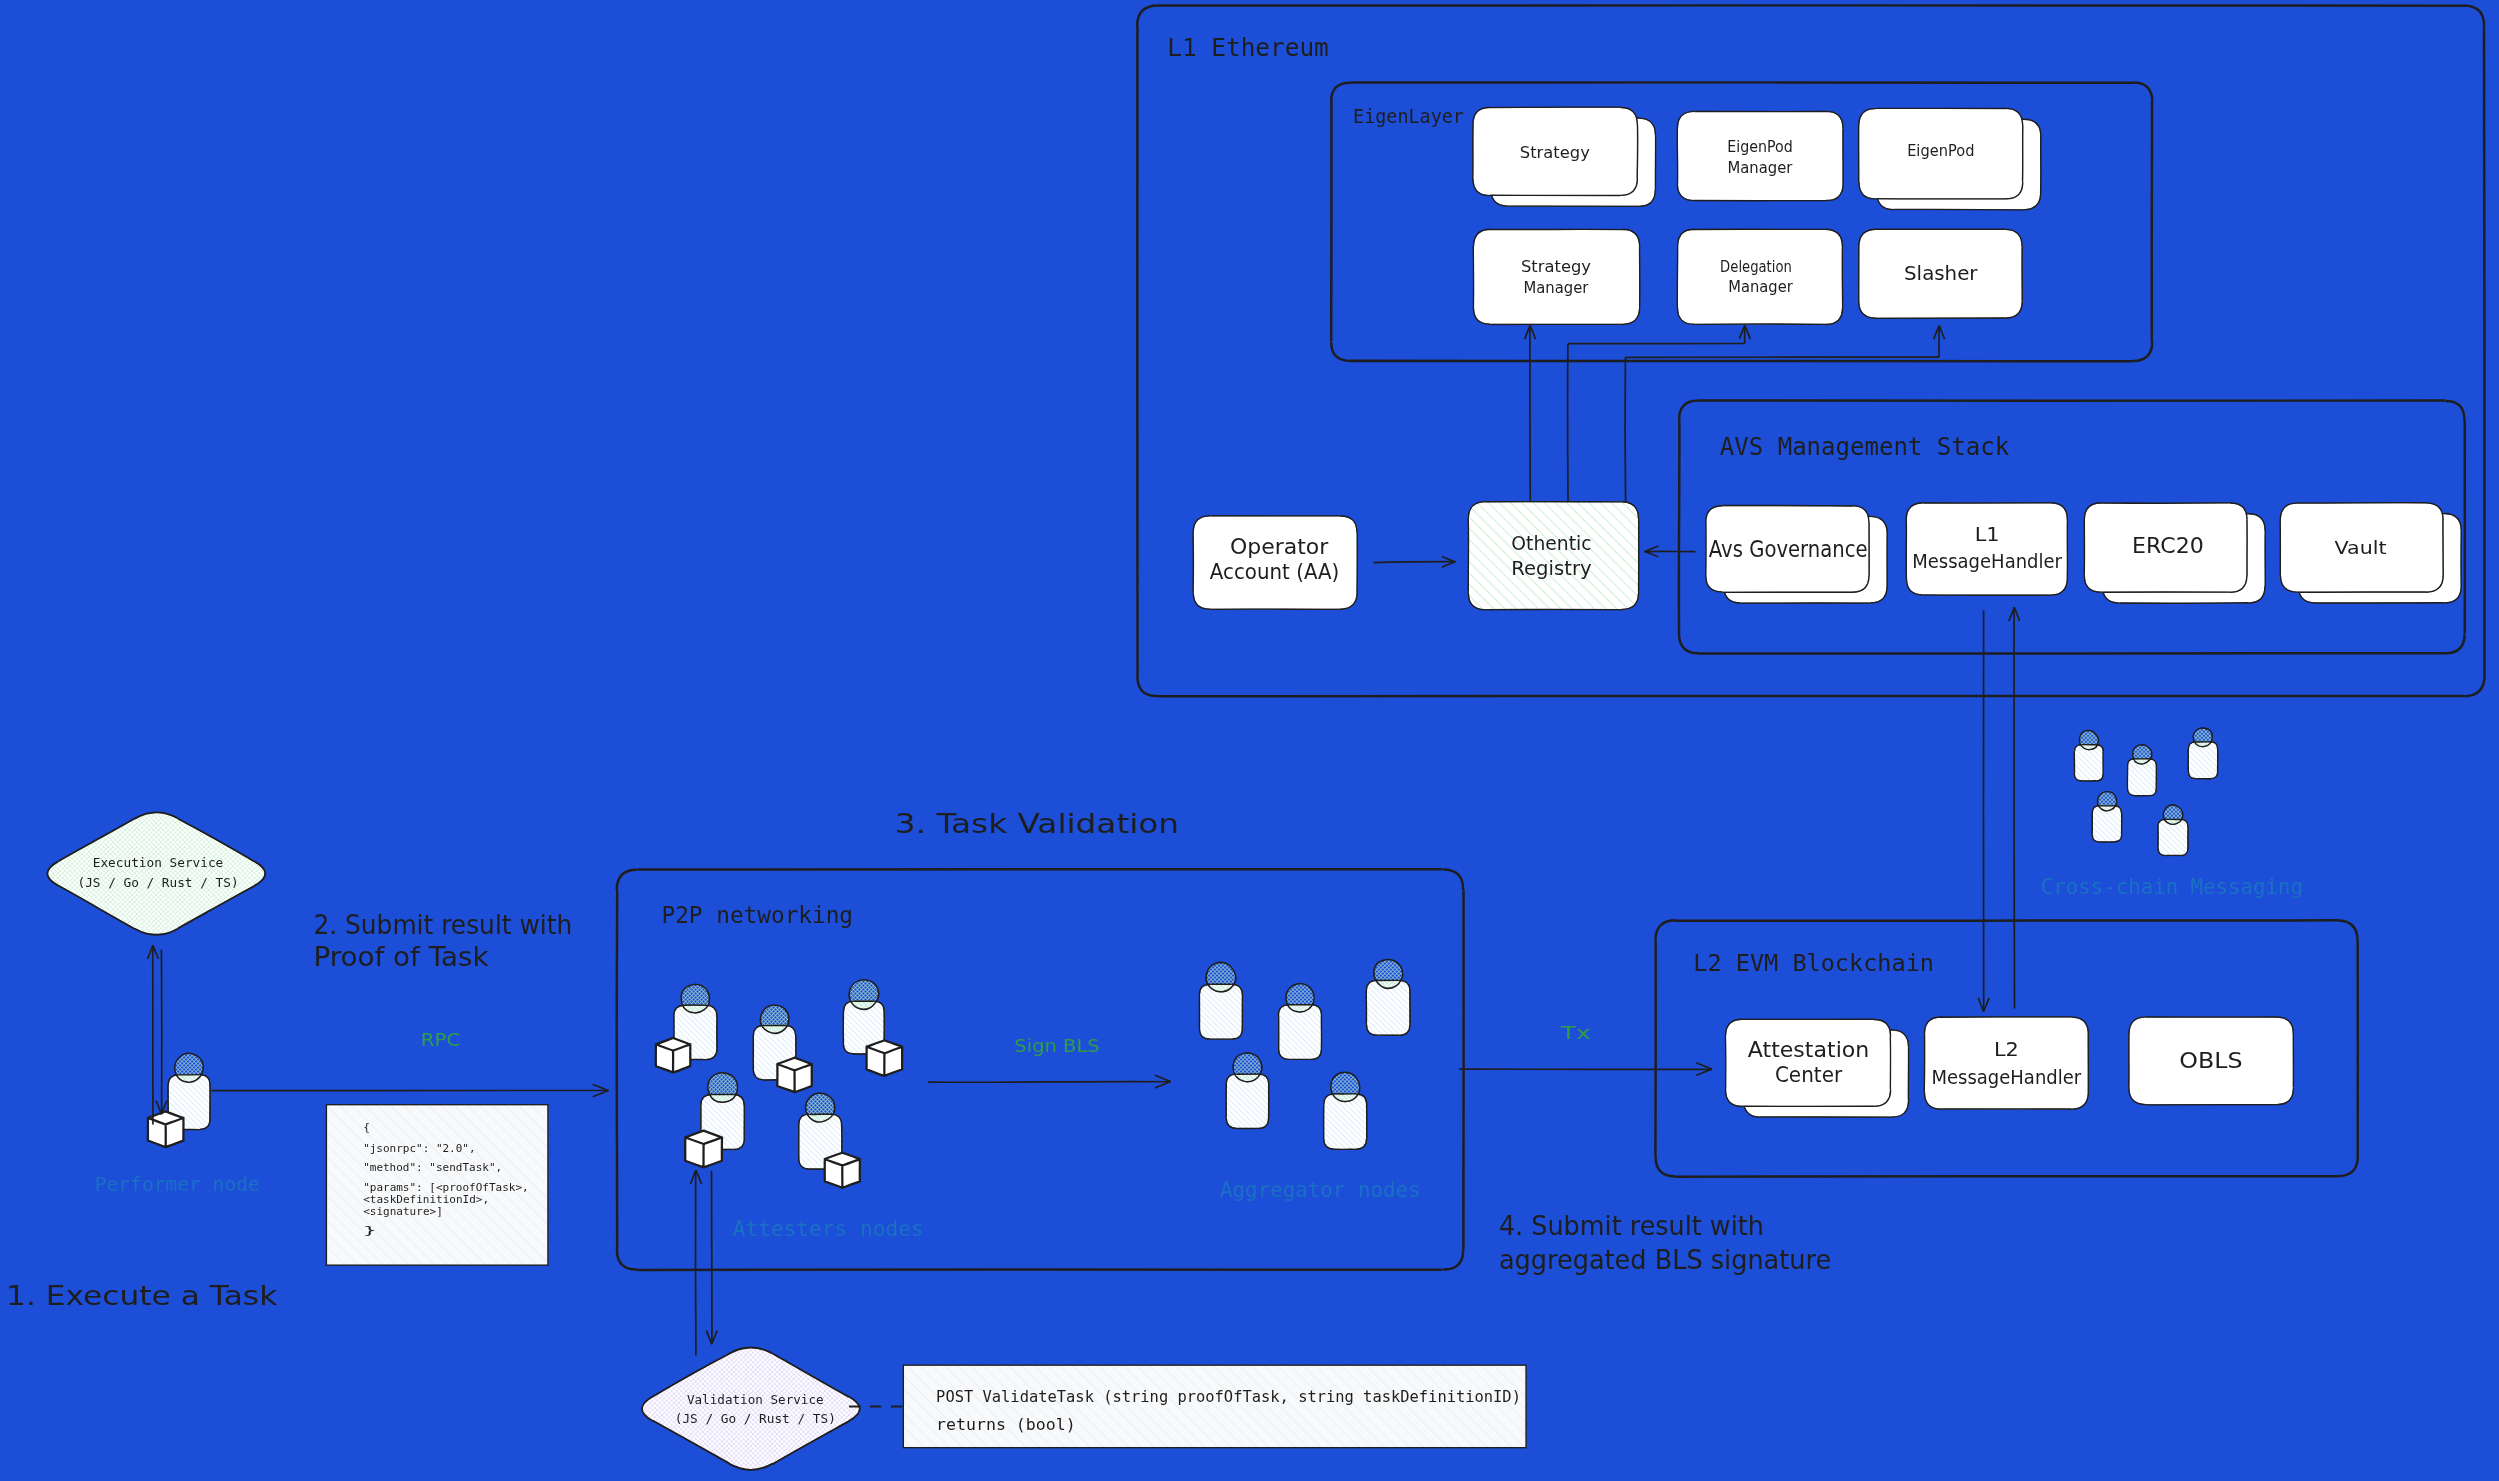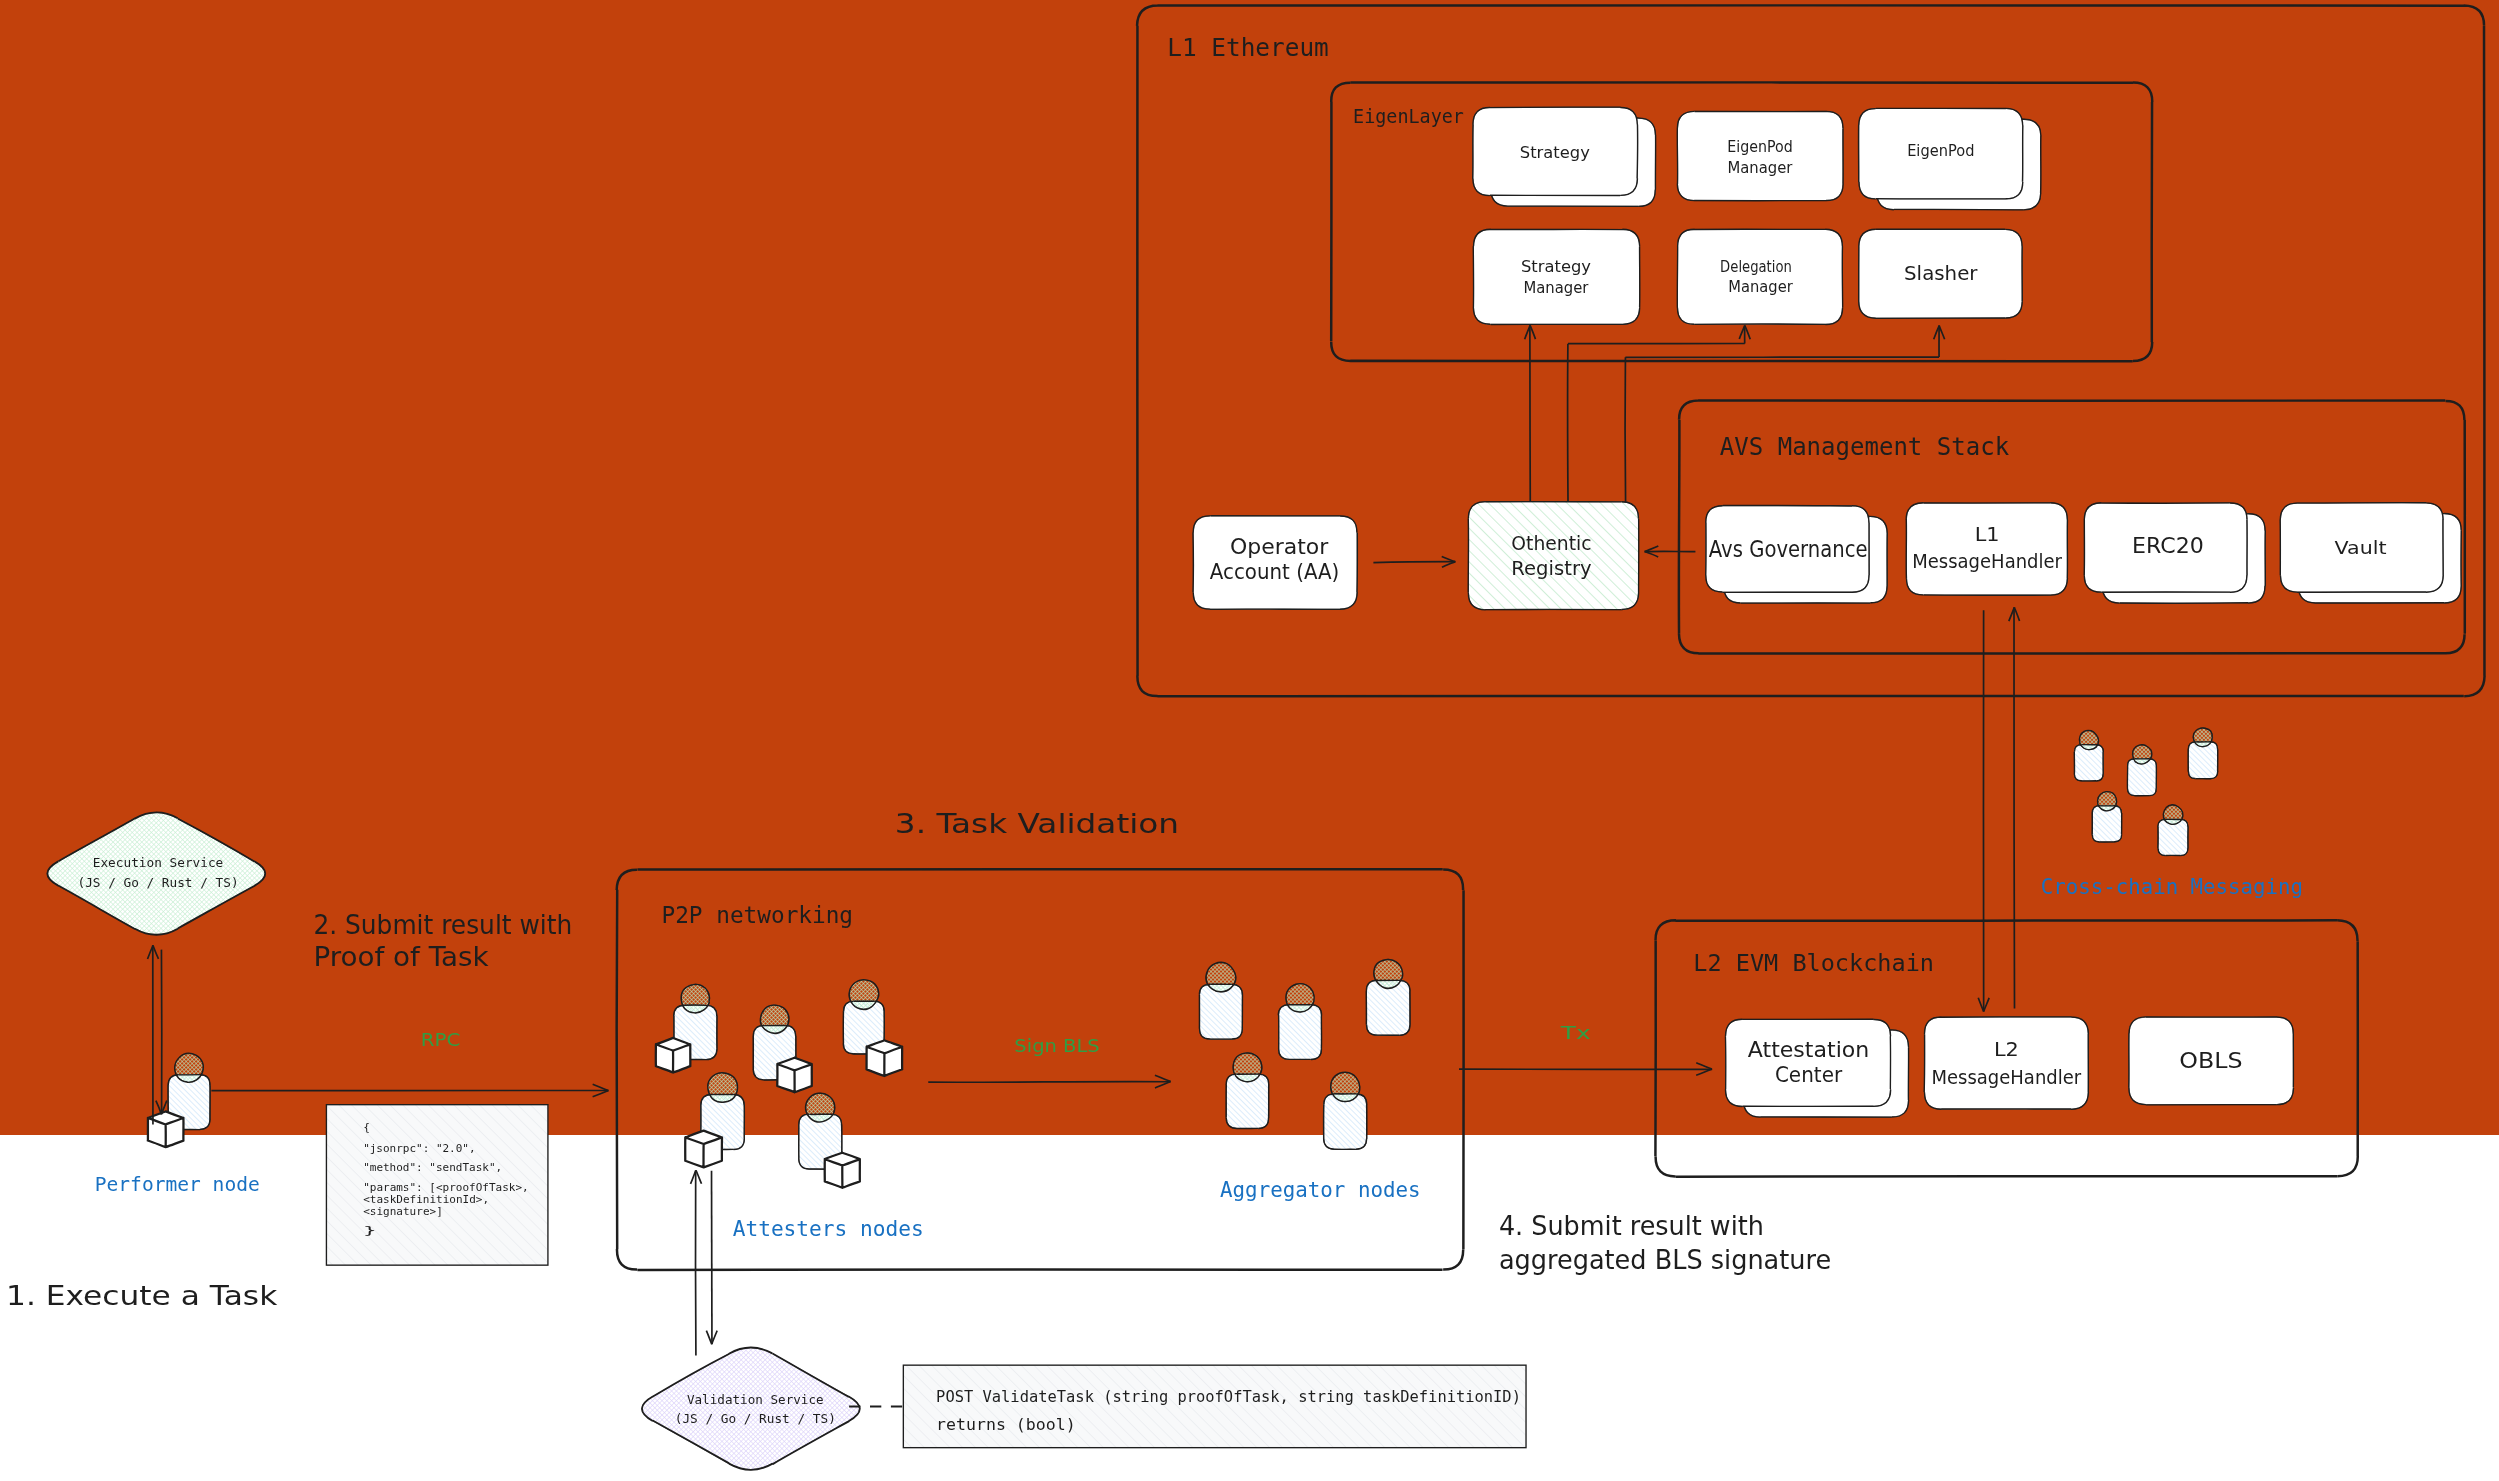--- a/index.html
+++ b/index.html
@@ -1,18 +1,18 @@
 <!DOCTYPE html>
 <html style="font-size:9px"><head>
 <meta charset="utf-8">
 <title>Othentic AVS Architecture</title>
 <style>
   html,body{margin:0;padding:0;background:#ffffff;}
   body{width:2500px;height:1481px;overflow:hidden;}
-  #stage{position:relative;width:2500px;height:1135px;background:#c2410c;}
+  #stage{position:relative;width:2500px;height:1481px;background:#1d4ed8;}
   svg#diagram{position:absolute;left:0;top:0;width:2500px;height:1481px;display:block;}
   svg#diagram > g path, svg#diagram > g circle, svg#diagram > g rect { stroke:#1e1e1e; }
   svg#diagram defs * { stroke-linecap:butt; }
   .hand{font-family:"DejaVu Sans",sans-serif;}
   .mono{font-family:"DejaVu Sans Mono",monospace;}
 </style>
 </head>
 <body>
 
 <div id="stage">

